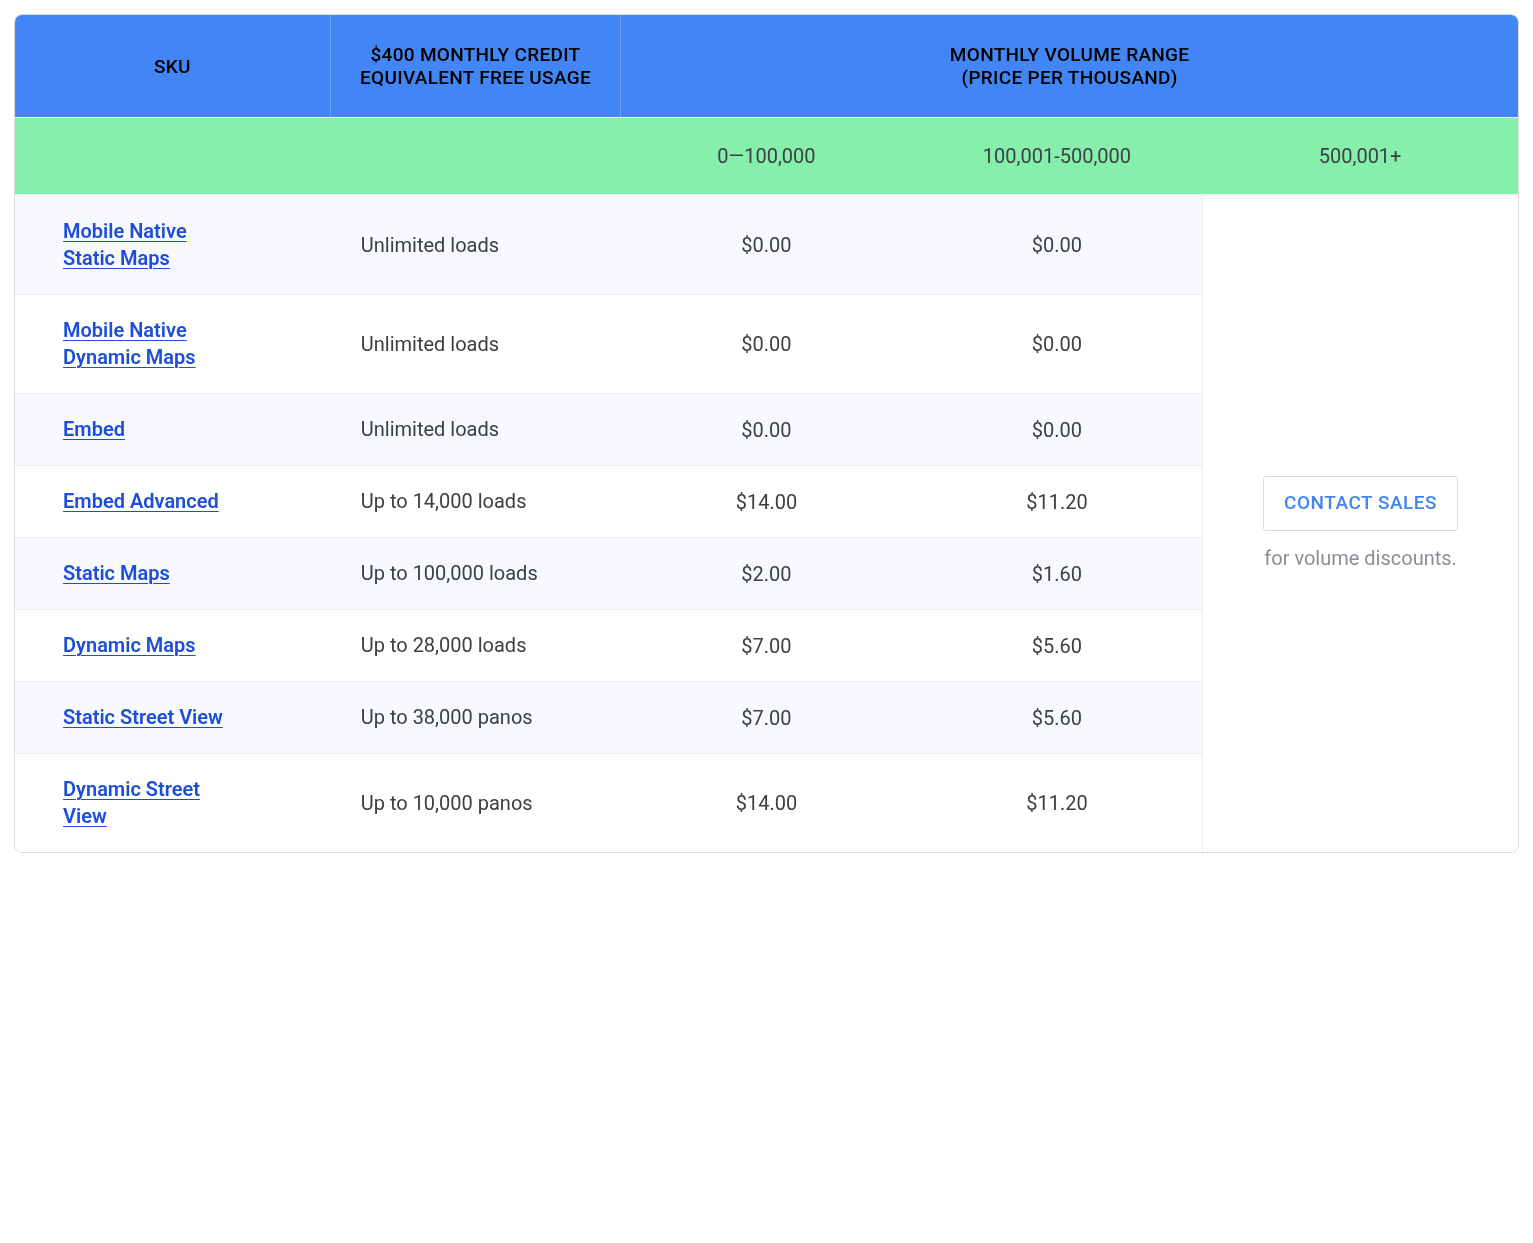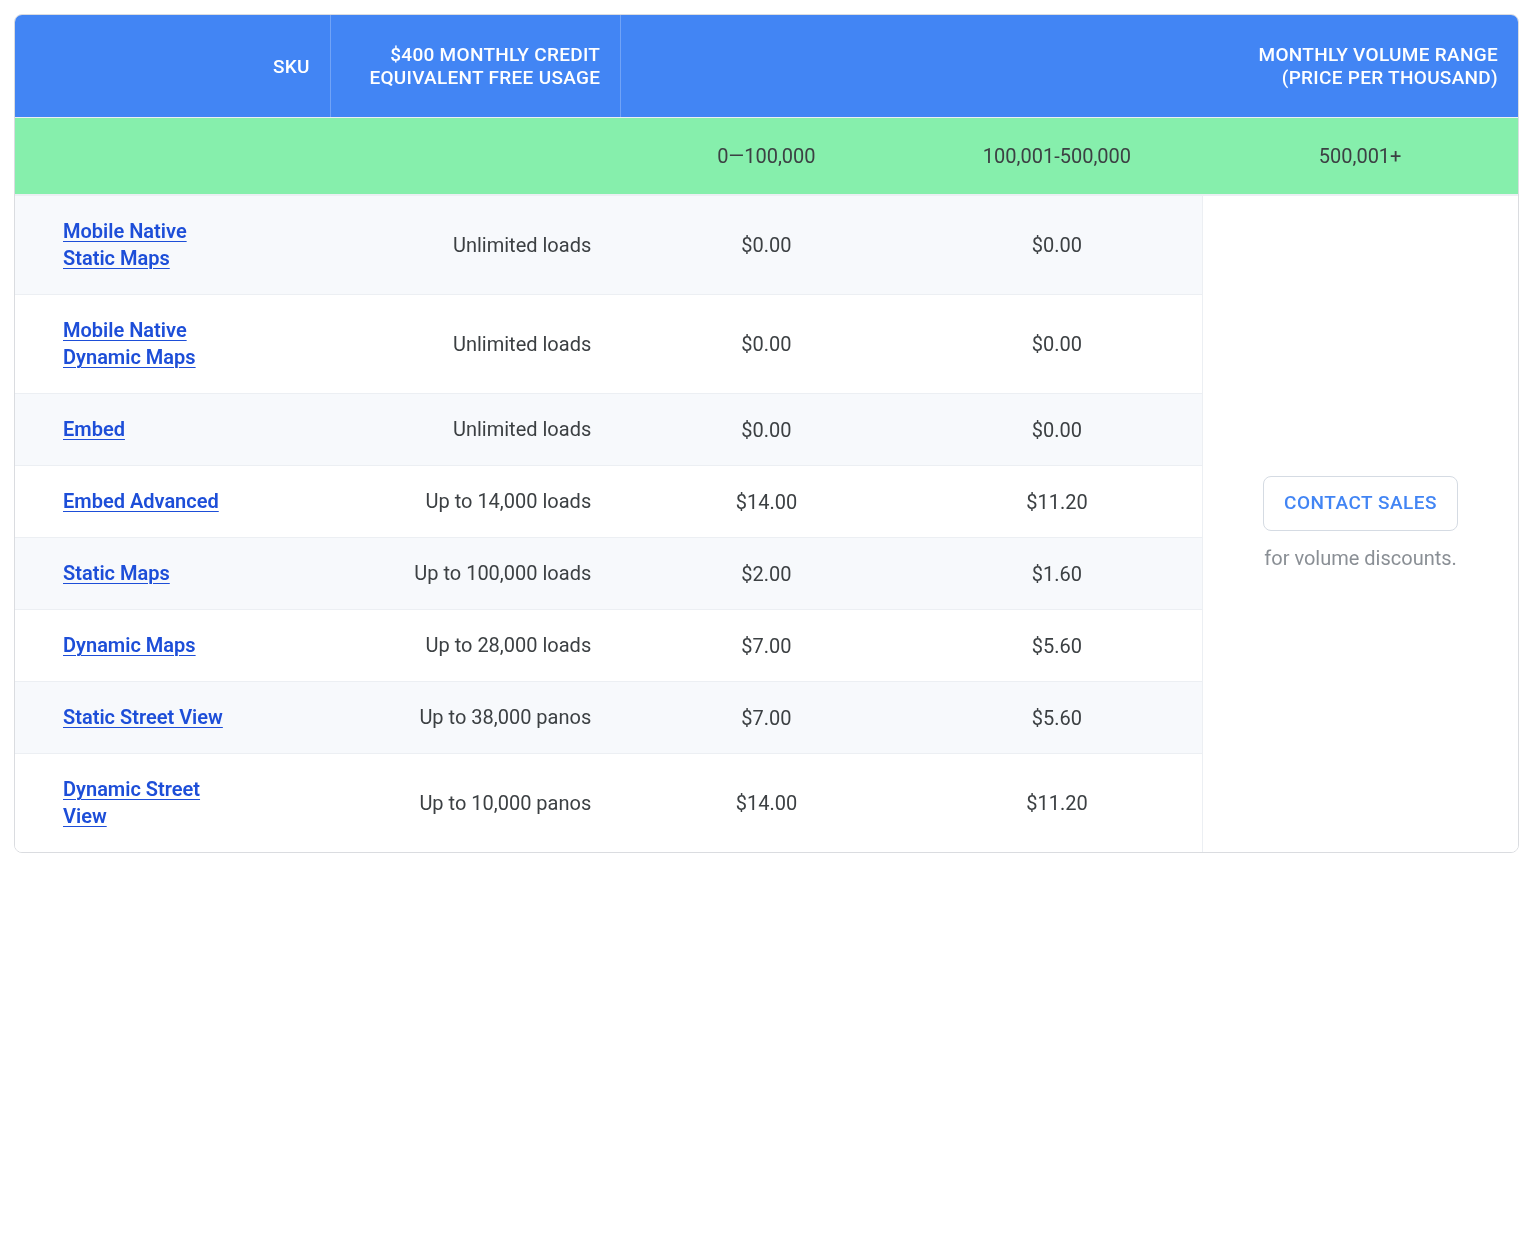--- a/index.html
+++ b/index.html
@@ -17,25 +17,25 @@
     width: 100%;
     border: 1px solid #dadce0;
     border-radius: 8px;
     overflow: hidden;
     border-collapse: separate;
     border-spacing: 0;
     font-size: 20px;
   }
   .thead th {
     background: #4285f4;
-    color: #ffffff;
+    color: #000000;
     font-weight: 500;
-    text-align: right;
+    text-align: center;
     vertical-align: middle;
-    padding: 28px 20px;
+    padding: 28px 12px;
     letter-spacing: 0.3px;
     font-size: 19px;
     border-right: 1px solid rgba(255,255,255,0.25);
   }
   .thead th:last-child { border-right: none; }
 
   .subhead td {
     background: #86efac;
     text-align: center;
     font-weight: 400;
@@ -68,41 +68,40 @@
     text-decoration: underline;
     text-decoration-thickness: 1px;
     text-underline-offset: 3px;
     cursor: pointer;
     display: inline-block;
     max-width: 180px;
     line-height: 1.35;
   }
   .usage-cell {
     width: 230px;
-    text-align: right;
     color: #3c4043;
     line-height: 1.35;
   }
   .data-cell {
     text-align: center;
     color: #3c4043;
     width: 230px;
   }
   .contact-cell {
     background: #ffffff;
     text-align: center;
     vertical-align: middle;
     width: 250px;
     padding: 20px 30px;
     border-left: 1px solid #eceff3;
   }
   .contact-btn {
     display: inline-block;
     border: 1px solid #d5dbe3;
-    border-radius: 8px;
+    border-radius: 3px;
     color: #4285f4;
     font-weight: 500;
     letter-spacing: 0.5px;
     padding: 14px 20px;
     text-align: center;
     font-size: 19px;
     line-height: 1.3;
     cursor: pointer;
     background: #ffffff;
   }

